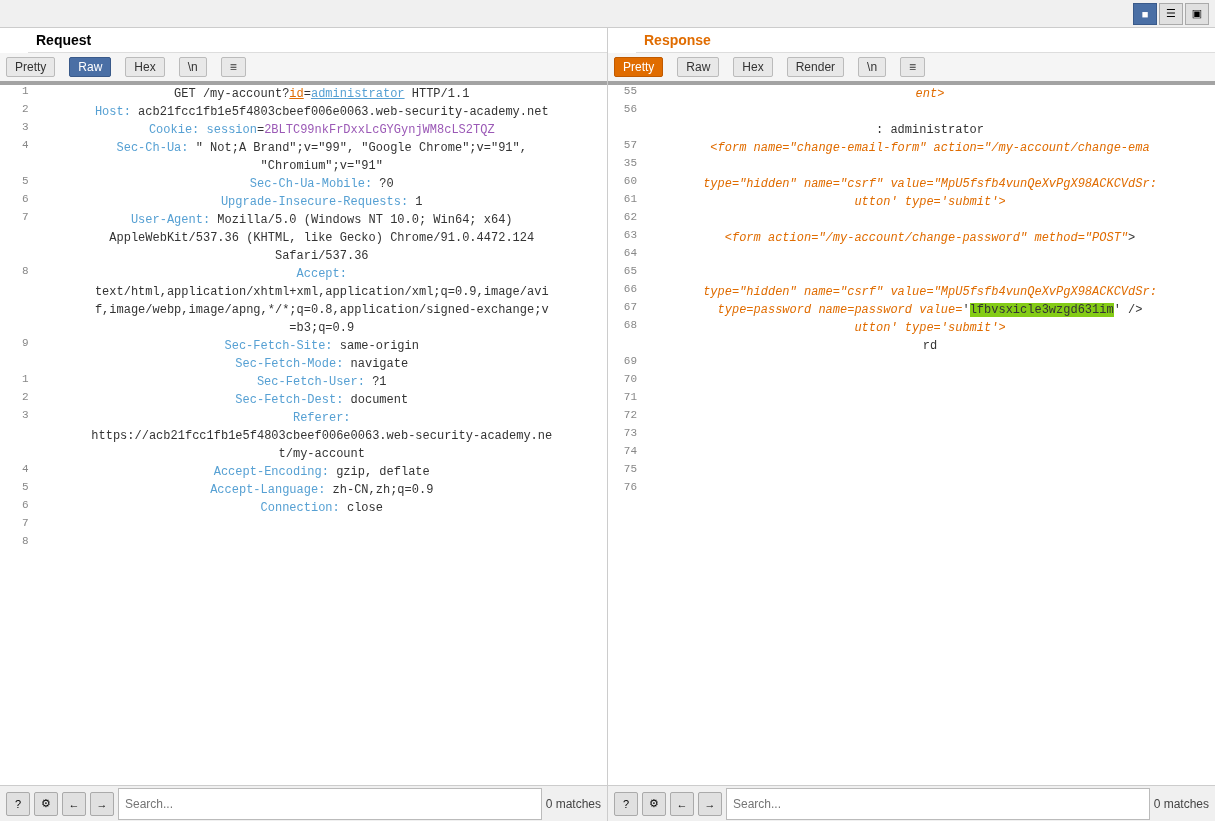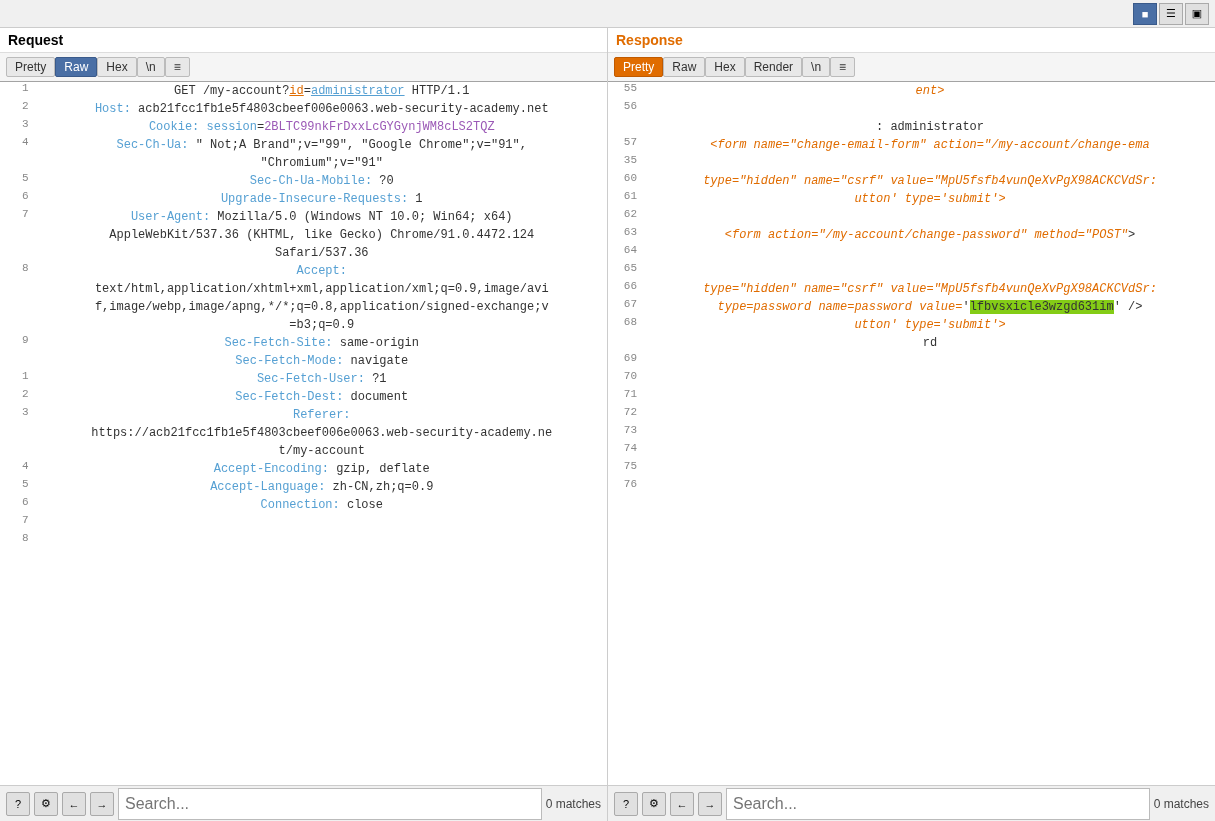--- a/index.html
+++ b/index.html
@@ -59,32 +59,33 @@
     .panel:last-child { border-right: none; }
 
     
     .panel-header {
       padding: 4px 8px;
       font-weight: bold;
       font-size: 14px;
       font-family: Arial, sans-serif;
       background: #fff;
       border-bottom: 1px solid #ddd;
+      margin-left: 28px;
     }
     .panel-header.request { color: #000; }
     .panel-header.response { color: #e06c00; }
 
     
     .format-bar {
       display: flex;
       align-items: center;
       padding: 4px 6px;
       background: #f5f5f5;
-      border-bottom: 1px solid #a3a3a3;
-      gap: 0;
+      border-bottom: 4px solid #a3a3a3;
+      gap: 14px;
     }
     .fmt-btn {
       padding: 2px 8px;
       border: 1px solid #bbb;
       background: #e8e8e8;
       cursor: pointer;
       font-family: Arial, sans-serif;
       font-size: 12px;
       border-radius: 2px;
       color: #333;
@@ -175,21 +176,21 @@
       justify-content: center;
       font-size: 11px;
       border-radius: 2px;
     }
     .search-input {
       flex: 1;
       height: 24px;
       border: 1px solid #bbb;
       padding: 15px 6px;
       font-family: Arial, sans-serif;
-      font-size: 16px;
+      font-size: 12px;
       background: #fff;
     }
     .match-count {
       font-family: Arial, sans-serif;
       font-size: 12px;
       color: #444;
       white-space: nowrap;
     }
 
     

